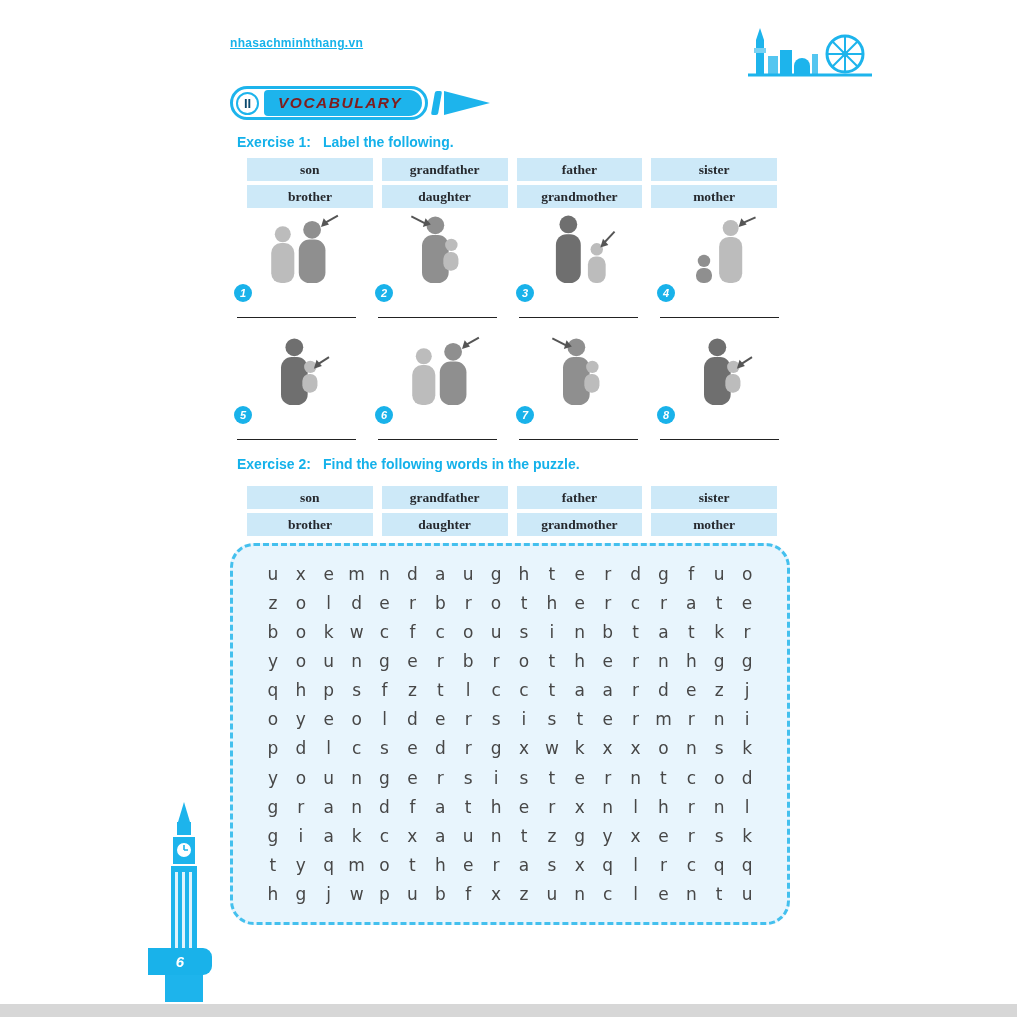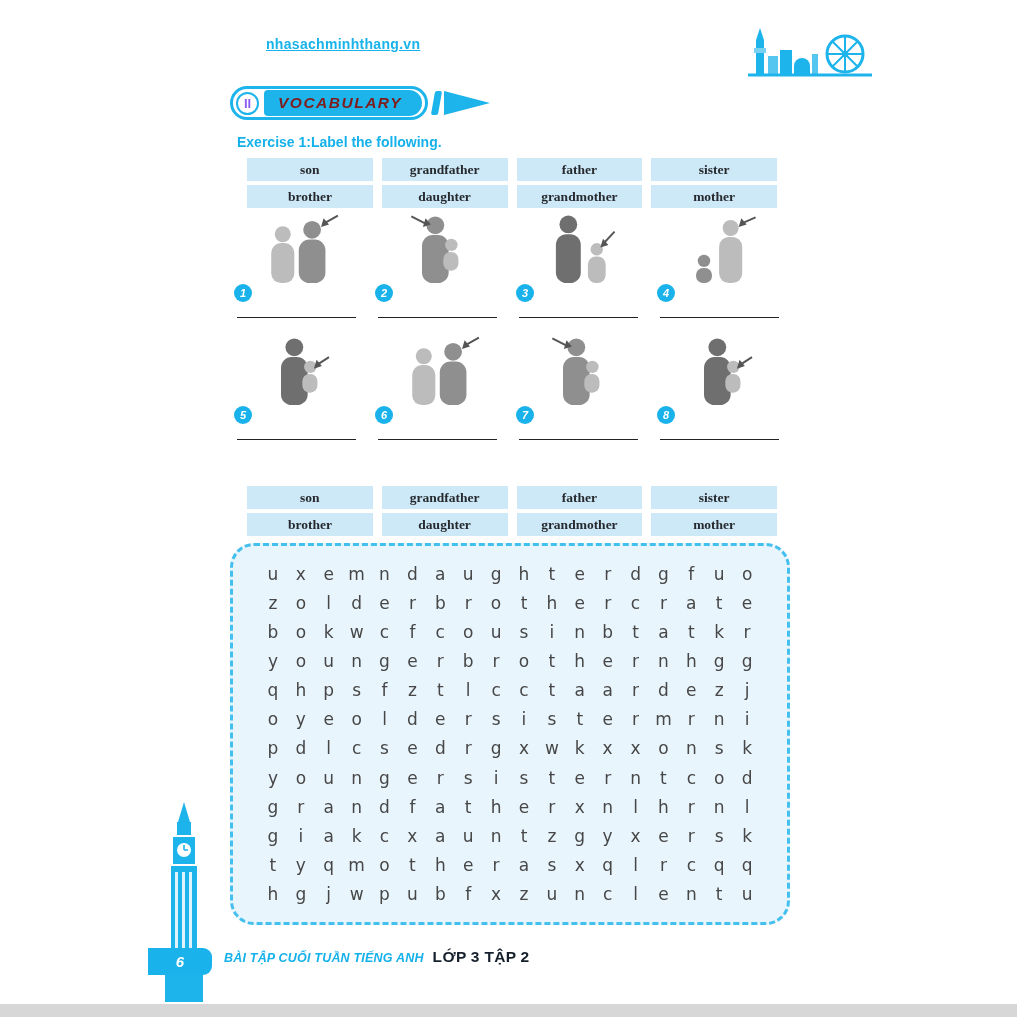--- a/index.html
+++ b/index.html
@@ -5,42 +5,42 @@
   html,body{margin:0;padding:0;}
   body{
     width:1017px;height:1017px;position:relative;background:#ffffff;overflow:hidden;
     font-family:"Liberation Sans",sans-serif;
   }
   .page{position:absolute;inset:0;background:#fff;}
 
   
   .website{
     position:absolute;left:230px;top:36px;color:#17b3ea;font-weight:bold;
-    font-size:14px;text-decoration:underline;letter-spacing:.3px;cursor:pointer;margin-left:36px;
+    font-size:12px;text-decoration:underline;letter-spacing:.3px;cursor:pointer;
   }
   .logo{position:absolute;left:748px;top:24px;width:124px;height:58px;}
 
   
   .banner{position:absolute;left:230px;top:86px;display:flex;align-items:center;height:34px;}
   .pill{display:flex;align-items:center;border:3px solid #1db4ec;border-radius:18px;background:#fff;
         padding:2px 3px;height:34px;box-sizing:border-box;}
-  .badge-II{width:23px;height:23px;border:2.5px solid #1db4ec;border-radius:50%;color:#8b5cf6;
+  .badge-II{width:23px;height:23px;border:2.5px solid #1db4ec;border-radius:50%;color:#0c4a6e;
         font-weight:bold;font-size:13px;display:flex;align-items:center;justify-content:center;background:#fff;box-sizing:border-box;}
   .title-block{background:#1db4ec;color:#7f1d1d;font-weight:bold;font-style:italic;
         padding:4px 20px 4px 14px;border-radius:4px 13px 13px 4px;margin-left:5px;
         font-size:15.5px;letter-spacing:1.5px;}
   .stripe{width:7px;height:24px;background:#1db4ec;margin-left:5px;transform:skewX(-10deg);border-radius:2px;}
   .tri{width:0;height:0;border-top:12px solid transparent;border-bottom:12px solid transparent;
         border-left:46px solid #1db4ec;margin-left:4px;}
 
   
   .ex-heading{position:absolute;left:230px;color:#14b1ea;font-weight:bold;font-size:14px;}
   #ex1-heading{top:134px;}
   #ex2-heading{top:456px;}
-  .ex-heading .label{padding-left:7px;}
+  .ex-heading .label{margin-right:12px;padding-left:7px;}
 
   
   .word-table{position:absolute;left:247px;width:530px;display:flex;flex-direction:column;gap:4px;}
   #table1{top:158px;}
   #table2{top:486px;}
   .word-row{display:flex;gap:9px;}
   .word-cell{flex:1;background:#cde9f8;text-align:center;font-family:"Liberation Serif",serif;
         font-weight:bold;font-size:13.5px;color:#26292e;padding:4px 0 3px 0;}
 
   
@@ -215,20 +215,23 @@
             <circle cx="75" cy="37" r="7" fill="#bcbcbc"></circle>
             <rect x="66" y="45" width="17" height="21" rx="8" fill="#bcbcbc"></rect>
             <line x1="96" y1="26" x2="82" y2="35" stroke="#555" stroke-width="2.2"></line>
             <polygon points="79,39 88,36 82,29" fill="#555"></polygon>
           </svg></div>
         <div class="num-badge">8</div>
         <div class="answer-line"></div>
       </div>
     </div>
 
+  <div class="ex-heading" id="ex2-heading">
+    <span class="label">Exercise 2:</span><span>Find the following words in the puzzle.</span>
+  </div>
 
   <div class="word-table" id="table2">
       <div class="word-row">
         <div class="word-cell">son</div>
         <div class="word-cell">grandfather</div>
         <div class="word-cell">father</div>
         <div class="word-cell">sister</div>
       </div>
       <div class="word-row">
         <div class="word-cell">brother</div>
@@ -491,19 +494,15 @@
       <rect x="19" y="64" width="26" height="108" fill="#1db4ec"></rect>
       <g fill="#dff3fc">
         <rect x="23" y="70" width="3" height="96"></rect>
         <rect x="30" y="70" width="3" height="96"></rect>
         <rect x="37" y="70" width="3" height="96"></rect>
       </g>
       <rect x="13" y="172" width="38" height="28" fill="#1db4ec"></rect>
     </svg>
   </div>
   <div class="footer-badge">6</div>
-  <div class="footer-text">
-    <span class="footer-series">BÀI TẬP CUỐI TUẦN TIẾNG ANH</span>
-    <span class="footer-book">LỚP 3 TẬP 2</span>
-  </div>
 
   <div class="scan-bar"></div>
 </div>
 
 </body></html>

